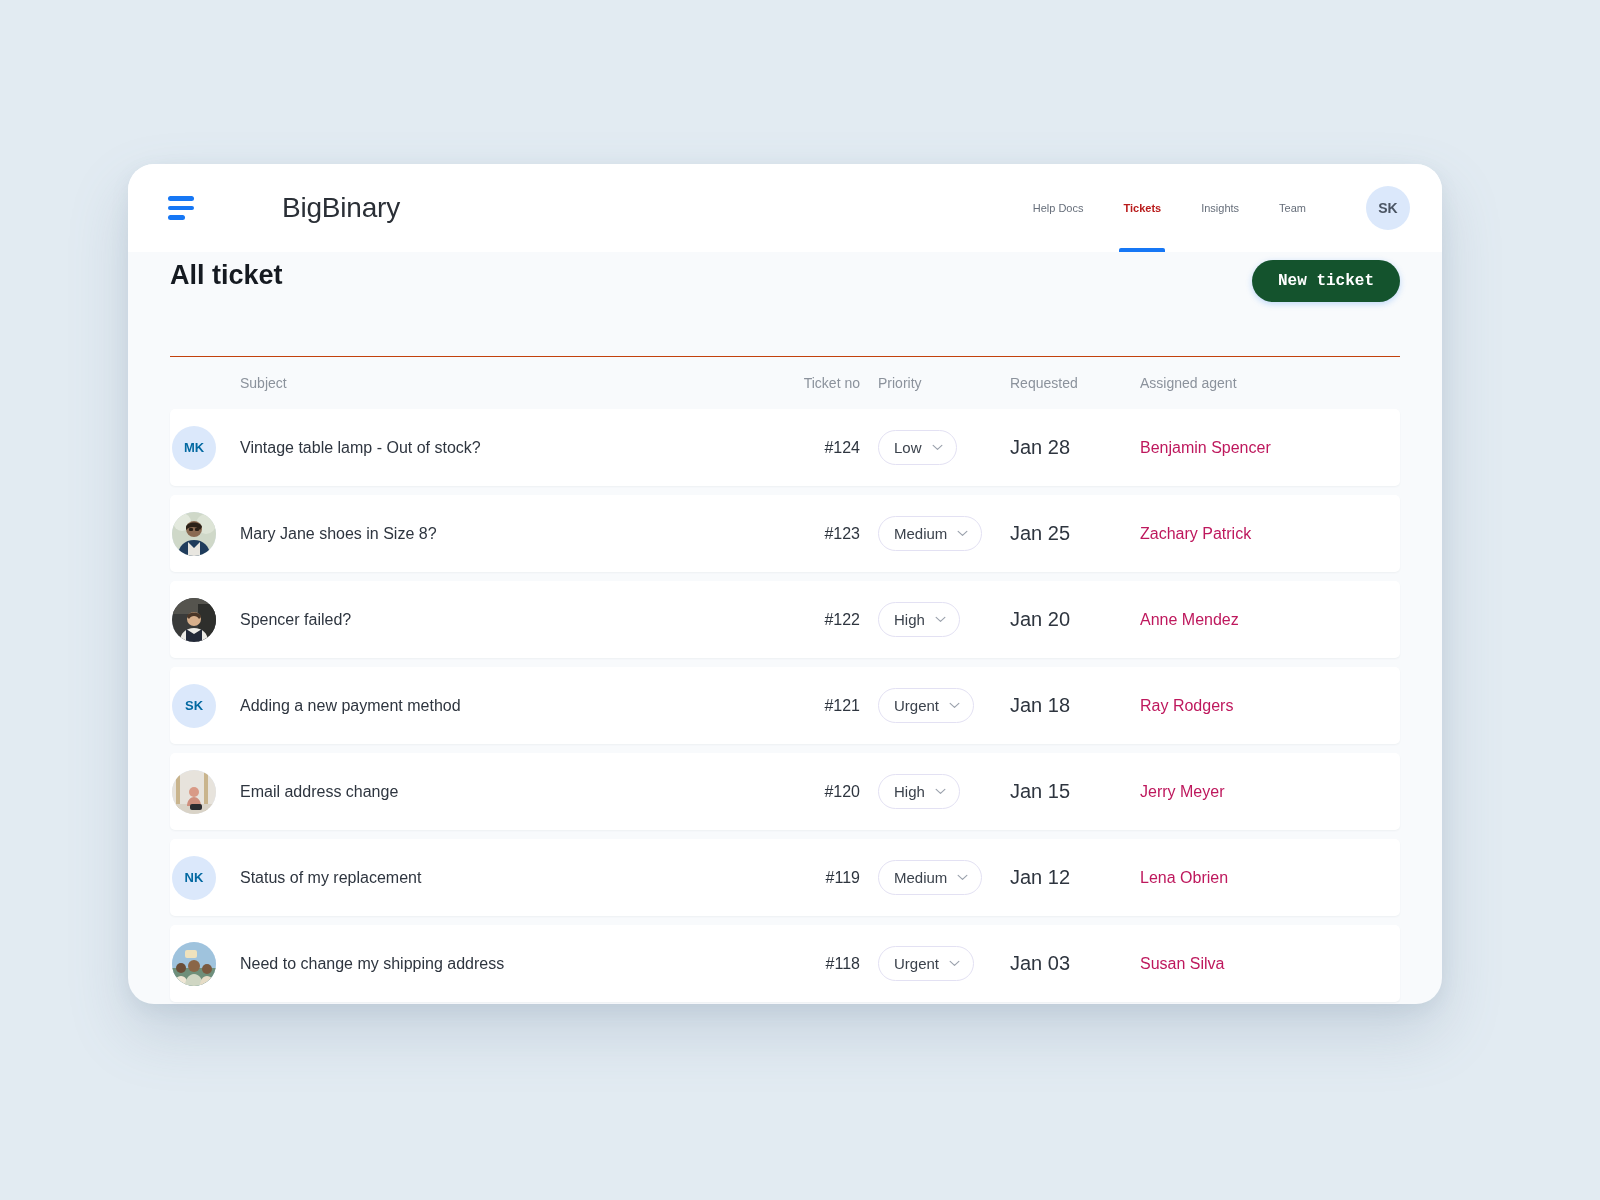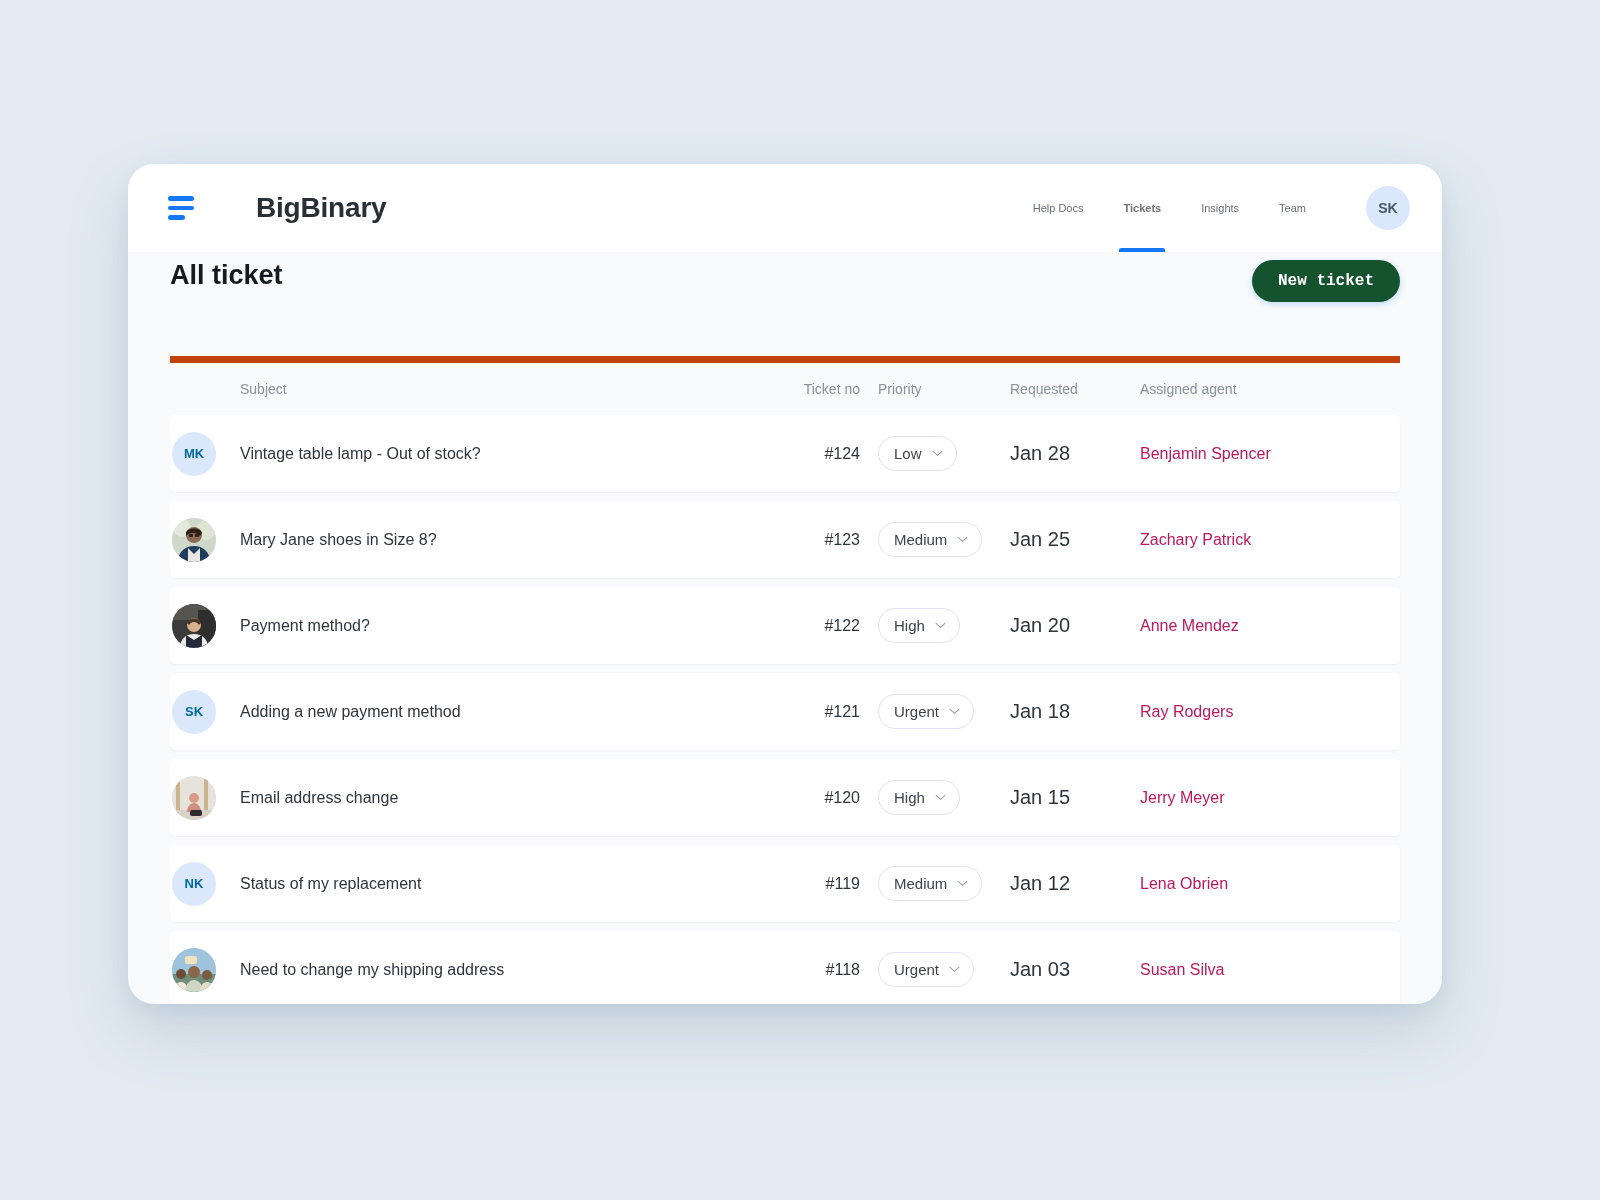--- a/index.html
+++ b/index.html
@@ -49,23 +49,23 @@
     display: block;
     height: 5px;
     border-radius: 3px;
     background: #1677f5;
   }
   .hamburger span:nth-child(1) { width: 26px; }
   .hamburger span:nth-child(2) { width: 26px; }
   .hamburger span:nth-child(3) { width: 17px; }
 
   .brand {
-    margin-left: 58px;
+    margin-left: 84px;
     font-size: 28px;
-    font-weight: 700;
+    font-weight: 400;
     color: #2a2f36;
     letter-spacing: -0.2px;
   }
 
   .nav {
     margin-left: auto;
     display: flex;
     align-items: center;
     height: 88px;
     gap: 0px;
@@ -75,21 +75,21 @@
     height: 88px;
     display: flex;
     align-items: center;
     padding: 0 20px;
     font-size: 11px;
     color: #666e7a;
     cursor: pointer;
     white-space: nowrap;
   }
   .nav-item.active {
-    color: #737373;
+    color: #b91c1c;
     font-weight: 700;
   }
   .nav-item.active::after {
     content: "";
     position: absolute;
     left: 16px;
     right: 16px;
     bottom: 0;
     height: 4px;
     border-radius: 2px 2px 0 0;
@@ -136,21 +136,21 @@
     border: none;
     border-radius: 22px;
     padding: 12px 26px;
     cursor: pointer;
     font-family: Liberation Mono, monospace;
     box-shadow: 0 2px 6px rgba(22,119,245,0.25);
   }
 
   
   .table {
-    border-top: 7px solid #c2410c;
+    border-top: 1px solid #c2410c;
   }
 
   .row-grid {
     display: grid;
     grid-template-columns: 70px 520px 100px 140px 122px 1fr;
     align-items: center;
   }
 
   .table-head {
     height: 52px;
@@ -302,21 +302,21 @@
             <div class="cell-agent">Zachary Patrick</div>
           </div>
           <div class="row-grid ticket-row">
             <div class="cell-avatar">
               <div class="avatar">
                 <svg viewBox="0 0 44 44">
                   <use href="#ph-photo-person-dark-vest"></use>
                 </svg>
               </div>
             </div>
-            <div class="cell-subject">Payment method?</div>
+            <div class="cell-subject">Spencer failed?</div>
             <div class="cell-ticket">#122</div>
             <div class="cell-priority"><span class="priority-pill">
                 <span>High</span>
                 <svg class="chev" viewBox="0 0 12 8">
                   <path d="M1 1.5 L6 6.2 L11 1.5" fill="none" stroke="#9aa1ac" stroke-width="1.3" stroke-linecap="round" stroke-linejoin="round"></path>
                 </svg>
               </span></div>
             <div class="cell-requested">Jan 20</div>
             <div class="cell-agent">Anne Mendez</div>
           </div>

